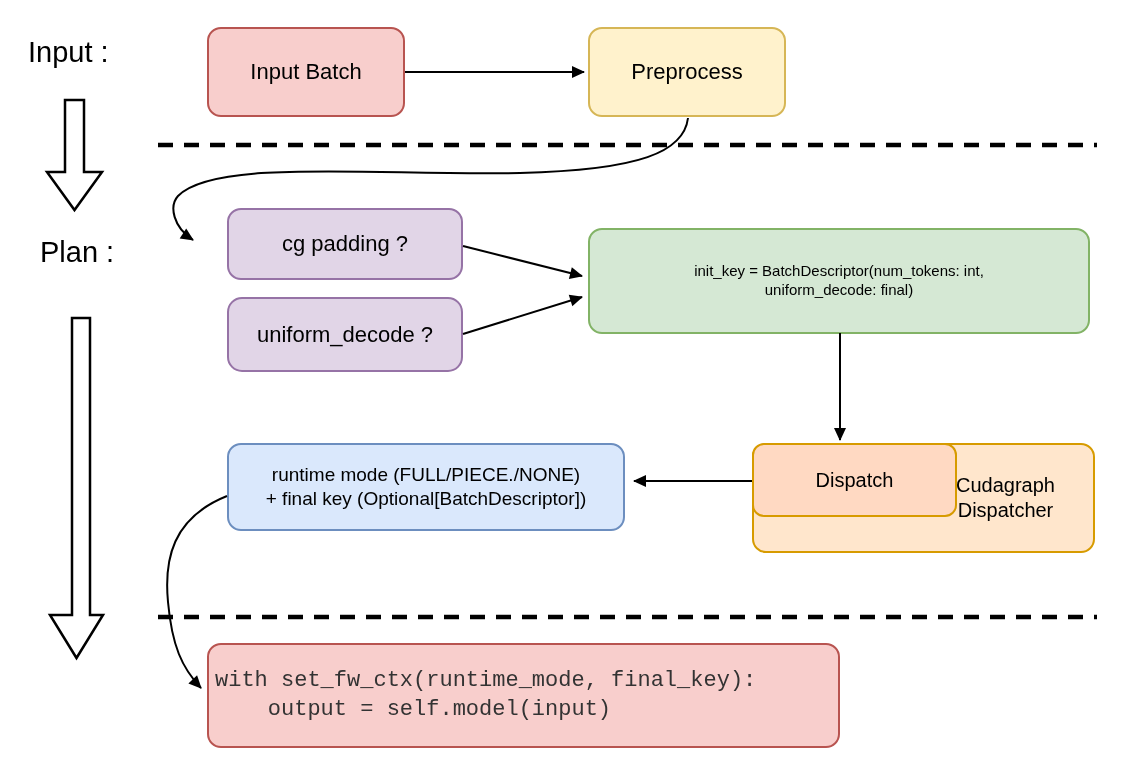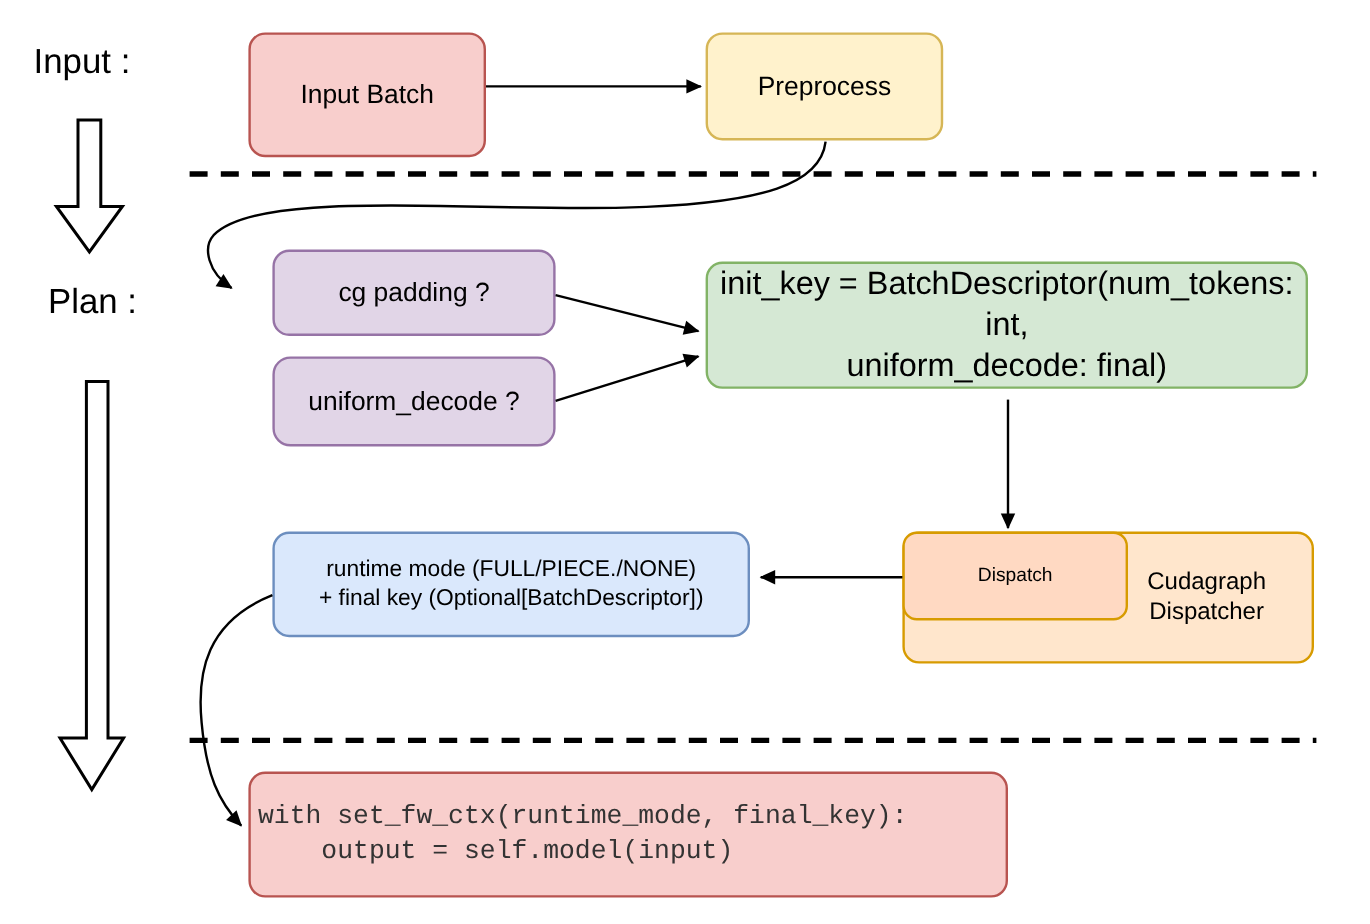--- a/index.html
+++ b/index.html
@@ -29,39 +29,39 @@
   }
   .section-label {
     position: absolute;
     font-weight: normal;
     font-size: 29px;
     color: #000000;
     white-space: nowrap;
   }
 
   
-  #node-input-batch    { left: 207px; top: 27px;  width: 198px; height: 104px;
+  #node-input-batch    { left: 207px; top: 27px;  width: 198px; height: 90px;
                          background: #f8cecc; border-color: #b85450; font-size: 22px; }
   #node-preprocess     { left: 588px; top: 27px;  width: 198px; height: 90px;
                          background: #fff2cc; border-color: #d6b656; font-size: 22px; }
   #node-cg-padding     { left: 227px; top: 208px; width: 236px; height: 72px;
                          background: #e1d5e7; border-color: #9673a6; font-size: 22px; }
   #node-uniform-decode { left: 227px; top: 297px; width: 236px; height: 75px;
                          background: #e1d5e7; border-color: #9673a6; font-size: 22px; border-radius: 15px; }
-  #node-init-key       { left: 588px; top: 218px; width: 502px; height: 106px;
-                         background: #d5e8d4; border-color: #82b366; font-size: 27px;
+  #node-init-key       { left: 588px; top: 228px; width: 502px; height: 106px;
+                         background: #d5e8d4; border-color: #82b366; font-size: 15px;
                          flex-direction: column; }
   #node-cudagraph-dispatcher { left: 752px; top: 443px; width: 343px; height: 110px;
                          background: #ffe6cc; border-color: #d79b00; font-size: 20px;
                          justify-content: flex-end; }
   #node-cudagraph-dispatcher .outer-label {
                          width: 175px; display: flex; flex-direction: column;
                          align-items: center; justify-content: center; }
-  #node-dispatch       { left: 752px; top: 443px; width: 188px; height: 74px;
-                         background: #ffd9c2; border-color: #d79b00; font-size: 16px;
+  #node-dispatch       { left: 752px; top: 443px; width: 205px; height: 74px;
+                         background: #ffd9c2; border-color: #d79b00; font-size: 20px;
                          border-radius: 12px; }
   #node-runtime-mode   { left: 227px; top: 443px; width: 398px; height: 88px;
                          background: #dae8fc; border-color: #6c8ebf; font-size: 19px;
                          flex-direction: column; }
   #node-execute-code   { left: 207px; top: 643px; width: 633px; height: 105px;
                          background: #f8cecc; border-color: #b85450;
                          font-family: "Liberation Mono", "DejaVu Sans Mono", monospace;
                          font-size: 22px; color: #333333;
                          flex-direction: column; align-items: flex-start;
                          padding-left: 6px; text-align: center; }

